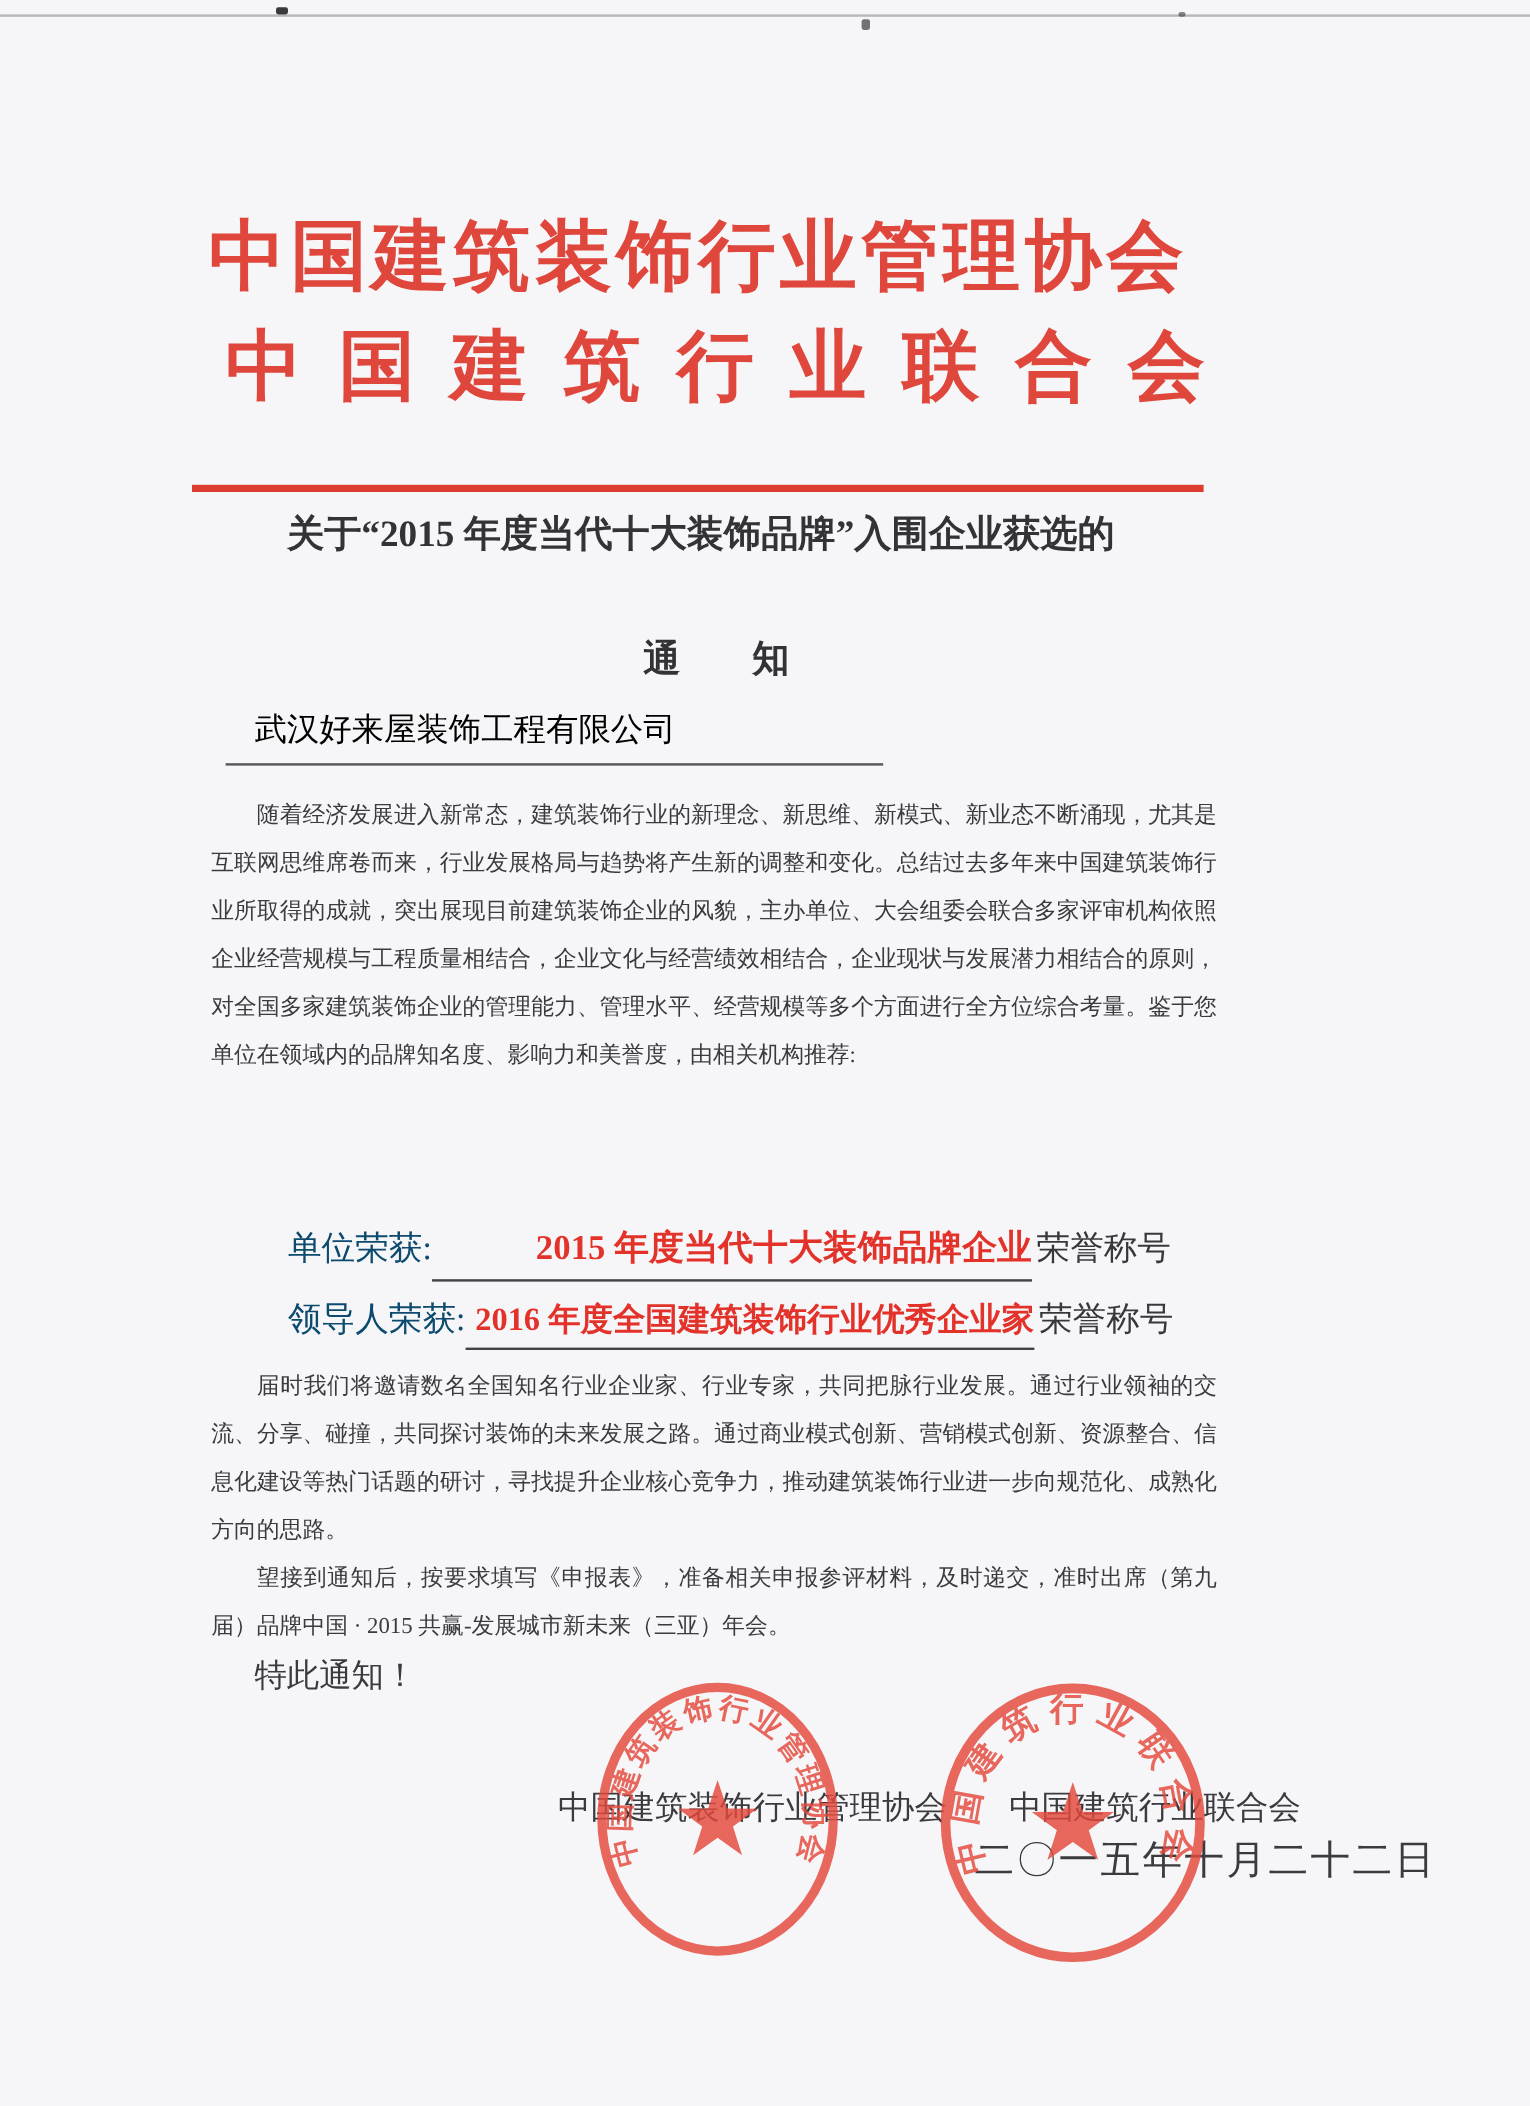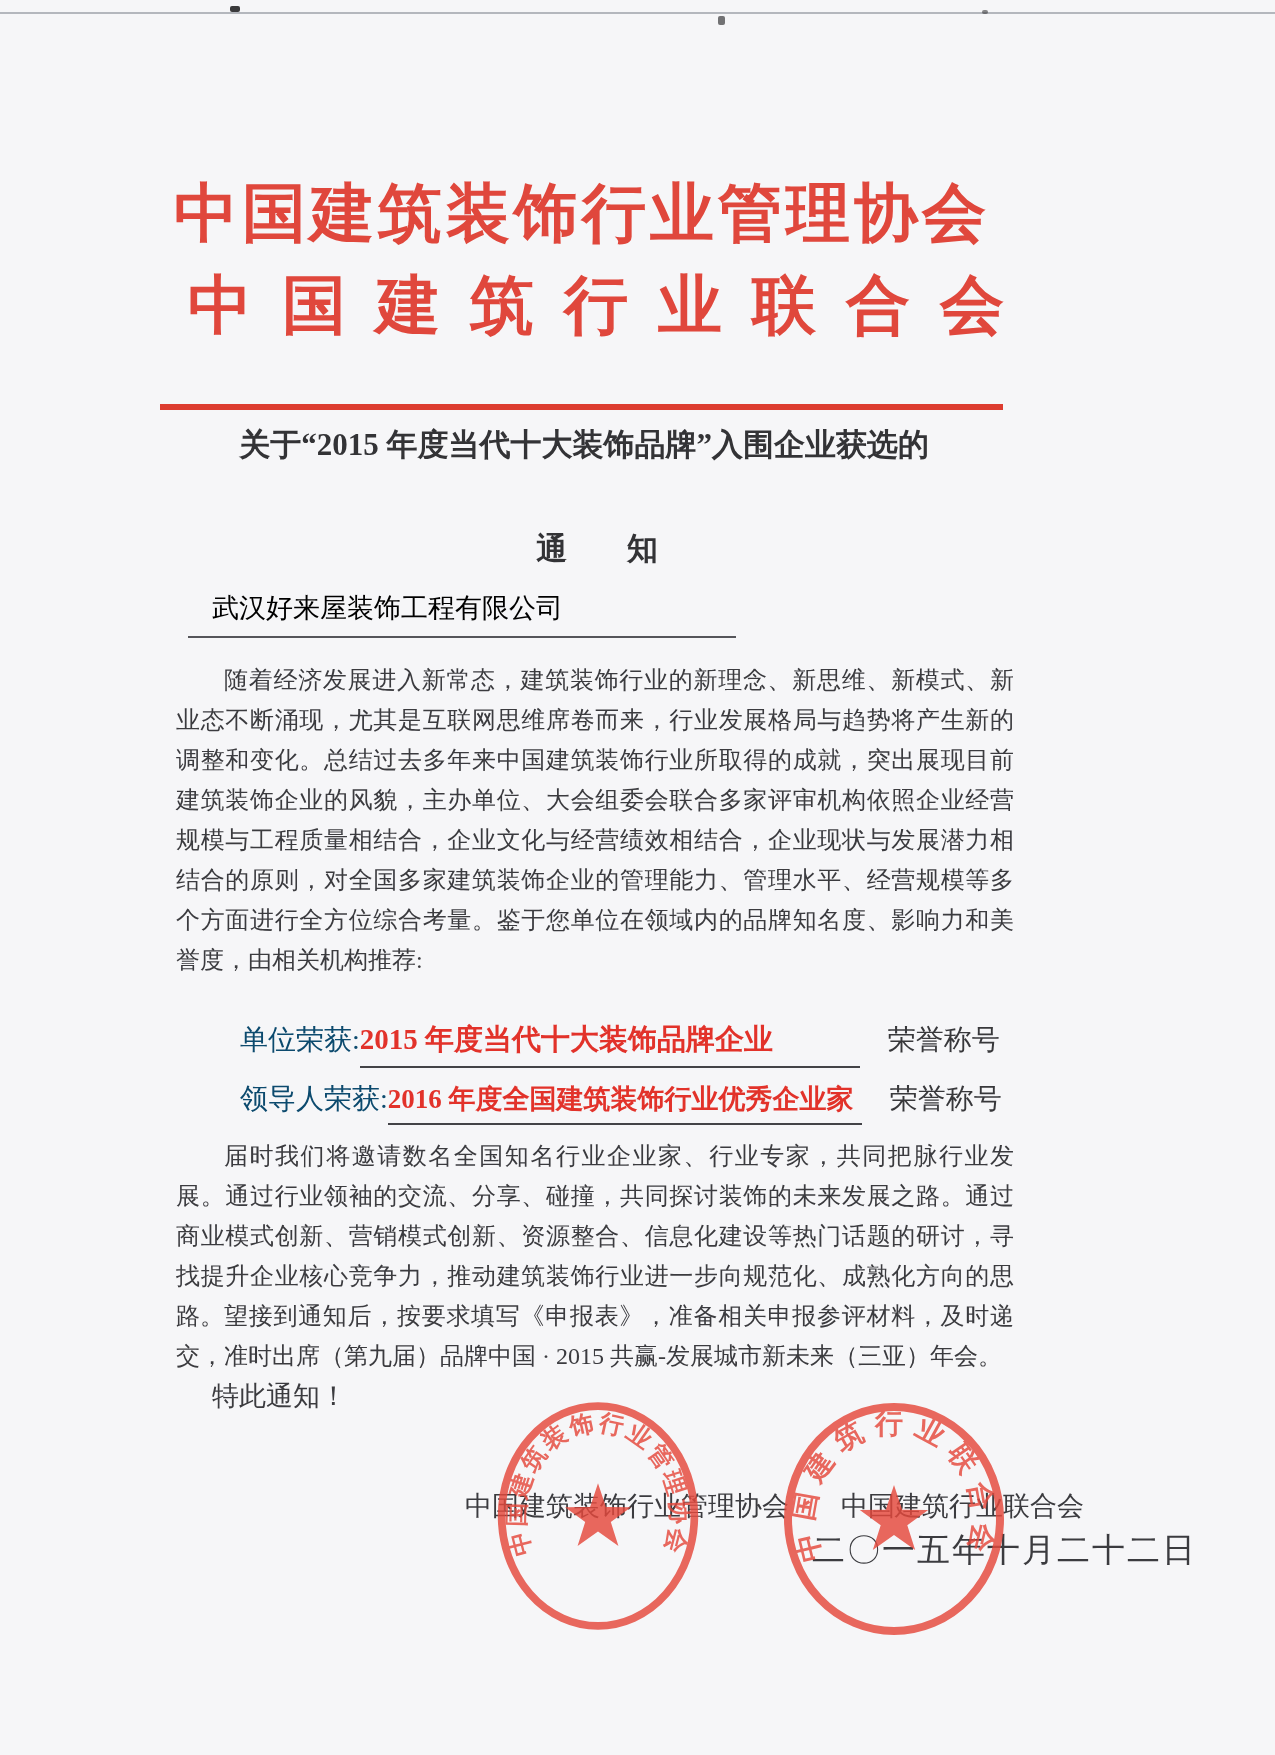--- a/index.html
+++ b/index.html
@@ -19,35 +19,35 @@
   .letterhead{left:158px;top:168px;width:848px;text-align:center;color:#e0473c;font-weight:bold;}
   .lh1{font-size:64px;line-height:92px;letter-spacing:4px;white-space:nowrap;}
   .lh2{font-size:64px;line-height:92px;letter-spacing:30px;padding-left:30px;white-space:nowrap;}
   .rule{left:160px;top:404px;width:843px;height:6px;background:#dd3c30;}
 
   .doc-title{left:160px;top:424px;width:848px;text-align:center;font-size:31px;font-weight:bold;color:#333336;white-space:nowrap;}
   .doc-type{left:160px;top:490px;width:848px;text-align:center;font-size:31px;font-weight:bold;color:#333336;letter-spacing:26px;padding-left:26px;margin-top:38px;}
 
   .recipient{left:188px;top:590px;width:524px;border-bottom:2px solid #55555a;padding:0 0 10px 24px;font-size:27px;color:#000000;white-space:nowrap;}
 
-  .para{left:176px;width:838px;font-size:24px;line-height:40px;text-align:justify;color:#3b3b3f;}
+  .para{left:176px;width:838px;font-size:19px;line-height:40px;text-align:justify;color:#3b3b3f;}
   .indent{text-indent:2em;}
   .p1{top:660px;}
   .p2{top:1136px;}
   .p3{top:1296px;}
   .closing{left:212px;top:1378px;font-size:27px;color:#3b3b3f;}
 
   .award{left:240px;display:flex;align-items:baseline;white-space:nowrap;}
   .aw1{top:1020px;}
   .aw2{top:1080px;}
   .award .label{font-size:28px;color:#0c4a6e;}
-  .award .cell{display:inline-block;text-align:left;border-bottom:2px solid #434347;padding-bottom:6px;color:#e2322a;font-weight:bold;}
+  .award .cell{display:inline-block;text-align:right;border-bottom:2px solid #434347;padding-bottom:6px;color:#e2322a;font-weight:bold;}
   .aw1 .cell{width:500px;font-size:29px;}
   .aw2 .cell{width:474px;font-size:27px;}
-  .award .suffix{font-size:28px;color:#38383b;margin-left:28px;}
+  .award .suffix{font-size:28px;color:#38383b;margin-left:4px;}
 
   .signature{left:465px;top:1488px;white-space:nowrap;font-size:27px;color:#3b3b3f;z-index:2;}
   .signature .org2{margin-left:52px;}
   .sig-date{left:812px;top:1528px;font-size:33px;letter-spacing:2px;color:#3b3b3f;z-index:2;}
 
   .stamp{position:absolute;opacity:0.82;z-index:5;}
   .stamp text{font-family:"Liberation Serif", serif;}
 </style>
 </head>
 <body>

